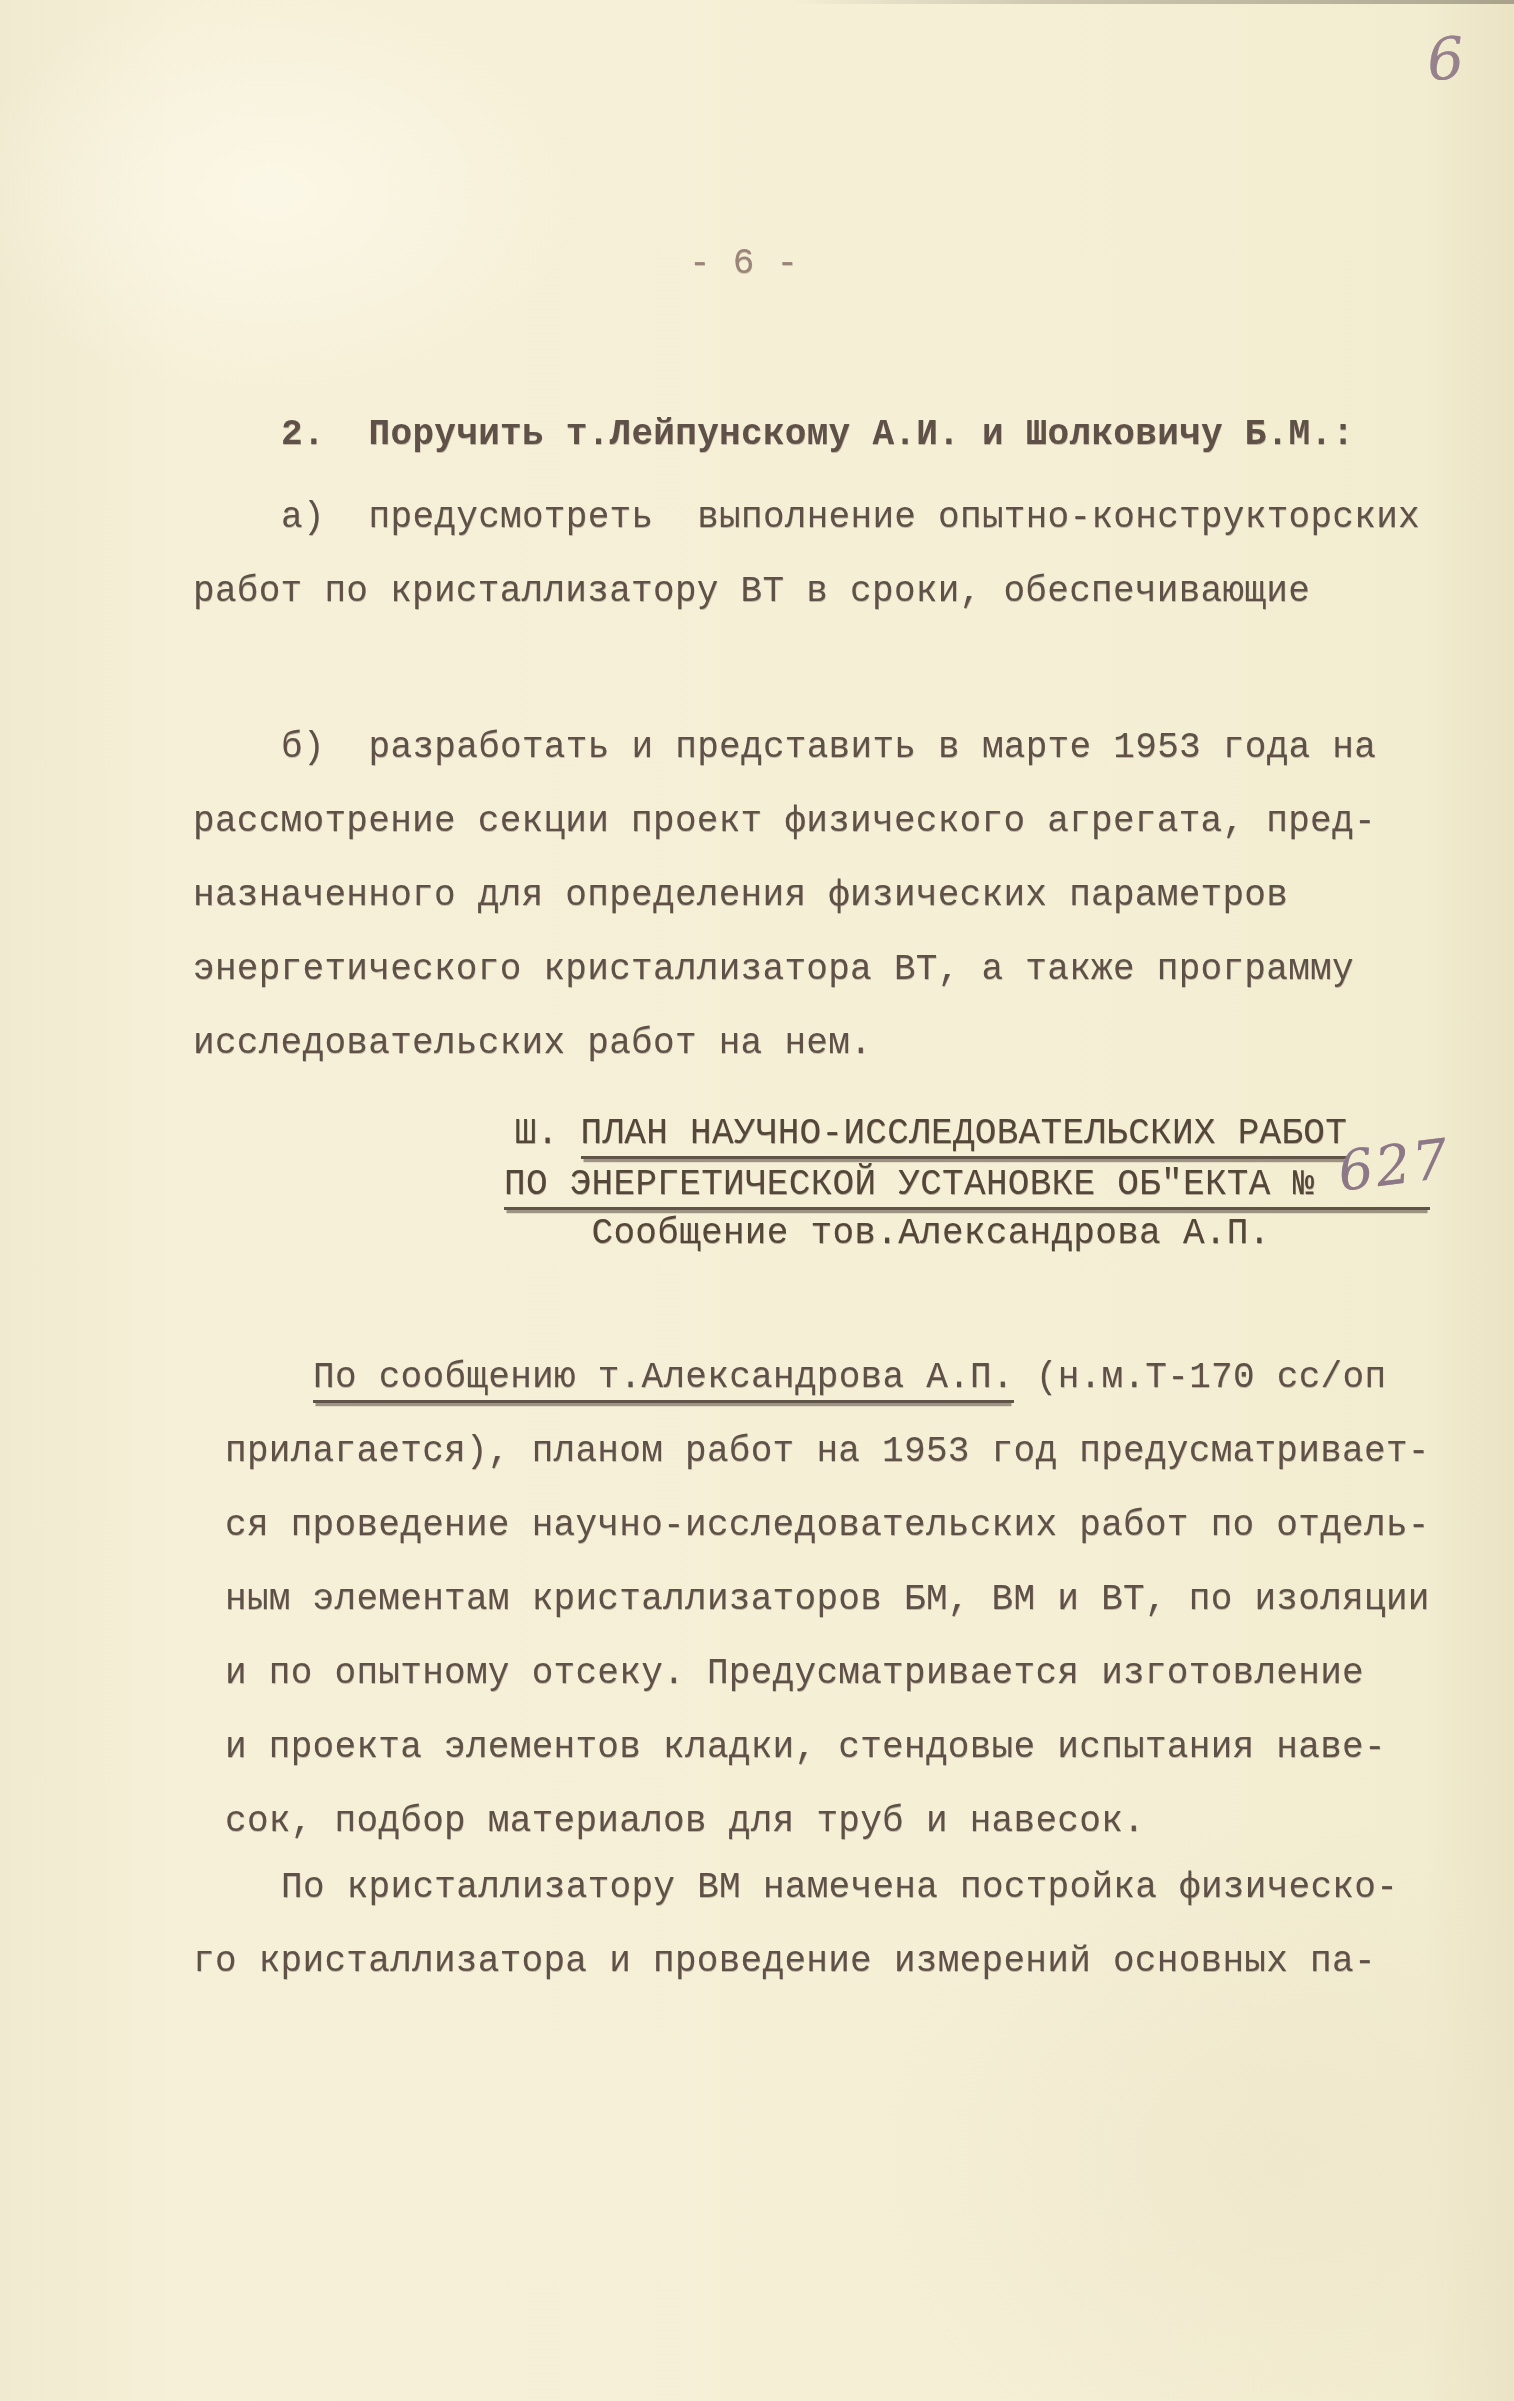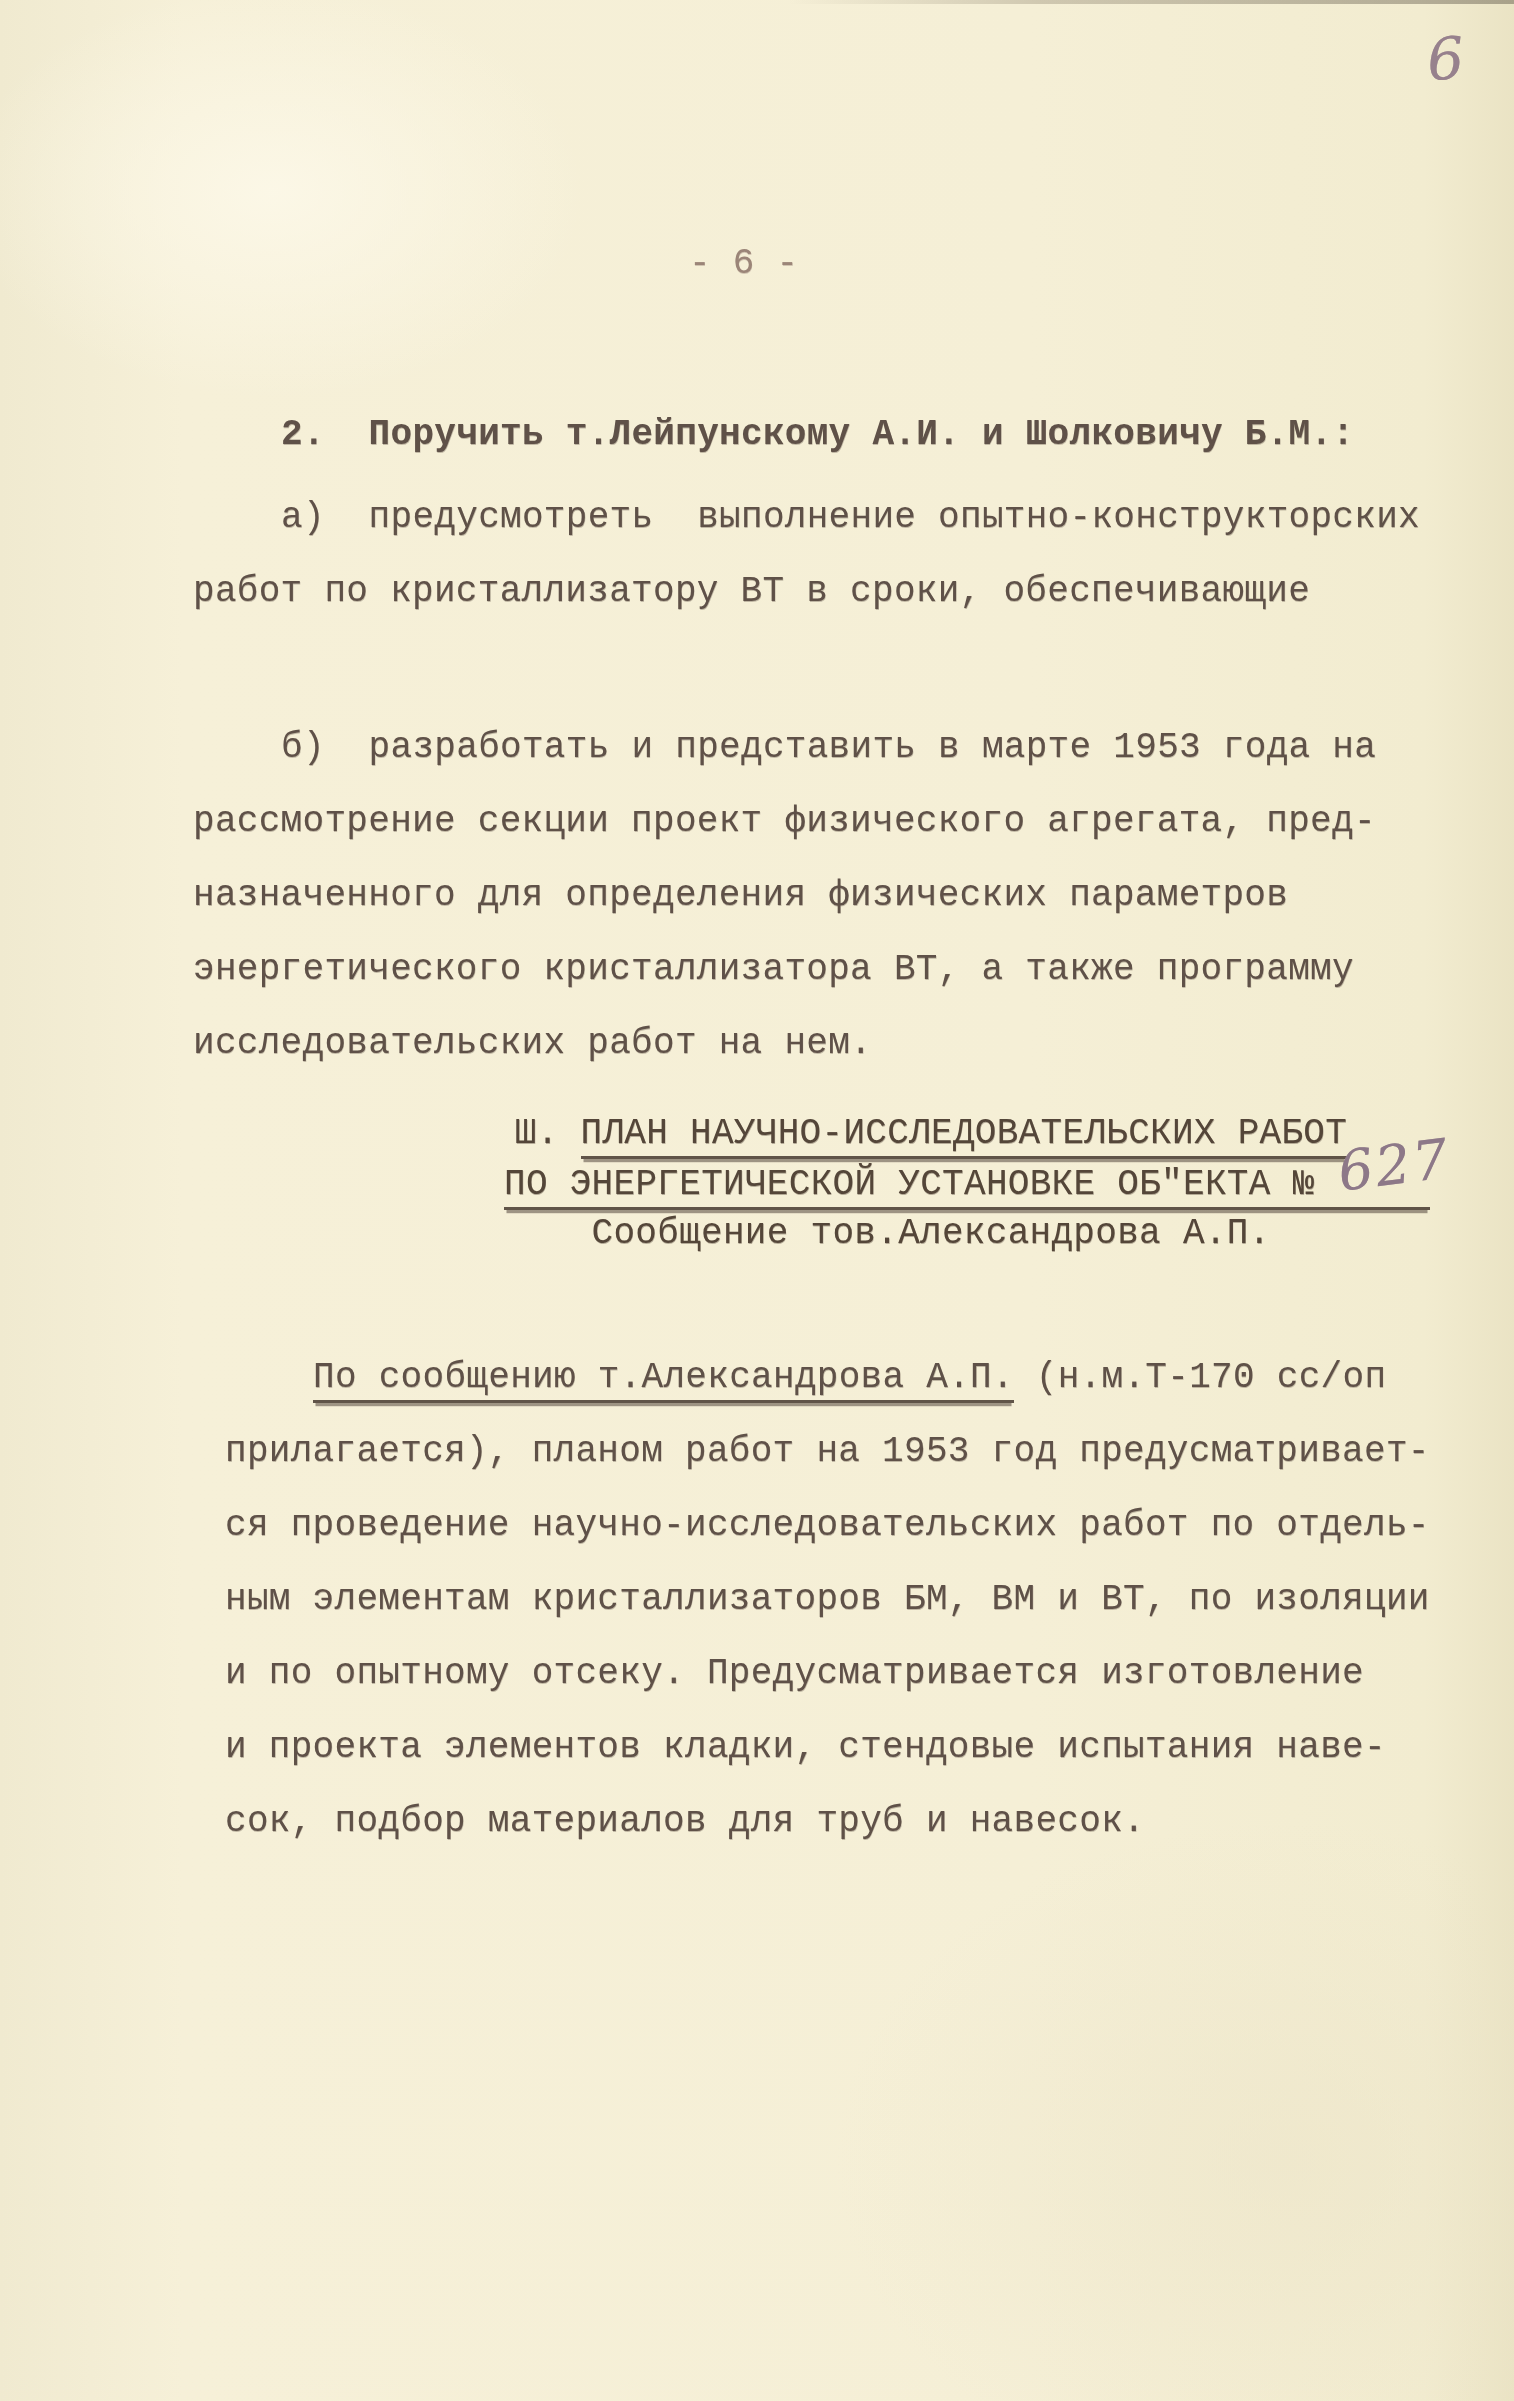--- a/index.html
+++ b/index.html
@@ -116,14 +116,18 @@
     <div>
         <div class="line">прилагается), планом работ на 1953 год предусматривает-</div>
         <div class="line">ся проведение научно-исследовательских работ по отдель-</div>
         <div class="line">ным элементам кристаллизаторов БМ, ВМ и ВТ, по изоляции</div>
         <div class="line">и по опытному отсеку. Предусматривается изготовление</div>
         <div class="line">и проекта элементов кладки, стендовые испытания наве-</div>
         <div class="line">сок, подбор материалов для труб и навесок.</div>
       </div>
   </div>
 
+  <div class="para indent" id="p5">
+      <div class="line">По кристаллизатору ВМ намечена постройка физическо-</div>
+      <div class="line">го кристаллизатора и проведение измерений основных па-</div>
+    </div>
 </div>
 
 
 </body></html>

